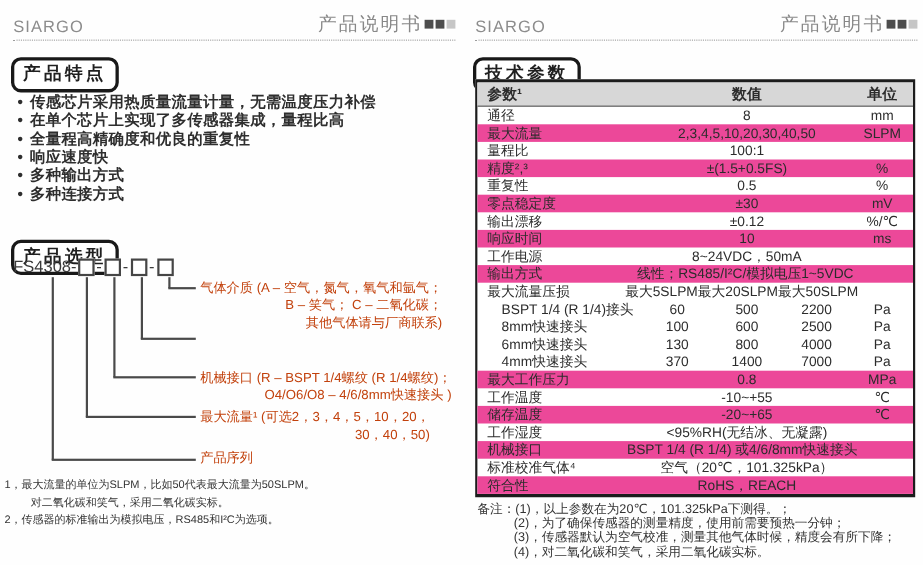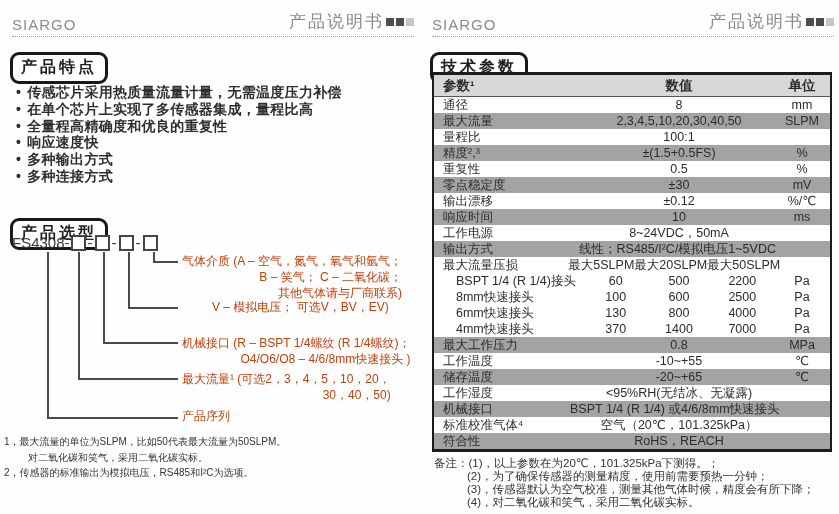--- a/index.html
+++ b/index.html
@@ -36,21 +36,21 @@
   .tlabel{position:absolute;left:182px;font-size:12px;line-height:16px;color:#c2410c;white-space:nowrap;font-weight:500;text-align:right;}
   .tlabel div{white-space:nowrap;}
 
   .fnotes{position:absolute;left:4px;top:434px;font-size:10px;line-height:15.5px;color:#333;font-weight:500;}
   .fnotes .ind{padding-left:24px;}
 
   
   .spec-table{position:absolute;left:12px;top:72px;width:400px;box-sizing:border-box;background:#fff;
               border:2px solid #1c1c1c;border-top-width:3px;border-bottom-width:3px;}
   .t-row{display:flex;height:16px;line-height:16px;font-size:12.5px;color:#2c2c2c;}
-  .t-row.shaded{background:#a3a3a3;}
+  .t-row.shaded{background:#ec4899;}
   .t-row.thead{height:21px;line-height:21px;background:#d7d7d7;font-size:13.5px;font-weight:700;border-bottom:1px solid #555;}
   .c-label{width:150px;padding-left:9px;box-sizing:border-box;white-space:nowrap;}
   .c-label.sub{padding-left:22px;}
   .c-val{flex:1;text-align:center;white-space:nowrap;}
   .c-unit{width:56px;text-align:center;white-space:nowrap;}
   .c-sub{flex:1;text-align:center;white-space:nowrap;}
 
   .snotes{position:absolute;left:14px;top:457px;font-size:11.5px;line-height:13px;color:#333;font-weight:500;}
   .snotes .ind{padding-left:33px;}
 </style>
@@ -105,21 +105,20 @@
       <div class="hline" style="left:128px;top:75px;width:50px;"></div>
       <div class="vline" style="left:153px;top:20px;height:10px;"></div>
       <div class="hline" style="left:153px;top:29px;width:25px;"></div>
 
       <div class="tlabel" style="top:21px;">
         <div>气体介质 (A – 空气，氮气，氧气和氩气；</div>
         <div style="padding-left:18px;">B – 笑气； C – 二氧化碳；</div>
         <div style="padding-left:18px;">其他气体请与厂商联系)</div>
       </div>
       <div class="tlabel" style="top:67px;">
-        <div style="padding-left:30px;">V – 模拟电压； 可选V，BV，EV)</div>
       </div>
       <div class="tlabel" style="top:103px;">
         <div>机械接口 (R – BSPT 1/4螺纹 (R 1/4螺纹)；</div>
         <div style="padding-left:18px;">O4/O6/O8 – 4/6/8mm快速接头 )</div>
       </div>
       <div class="tlabel" style="top:139px;">
         <div>最大流量¹ (可选2，3，4，5，10，20，</div>
         <div style="padding-left:62px;">30，40，50)</div>
       </div>
       <div class="tlabel" style="top:176px;">

